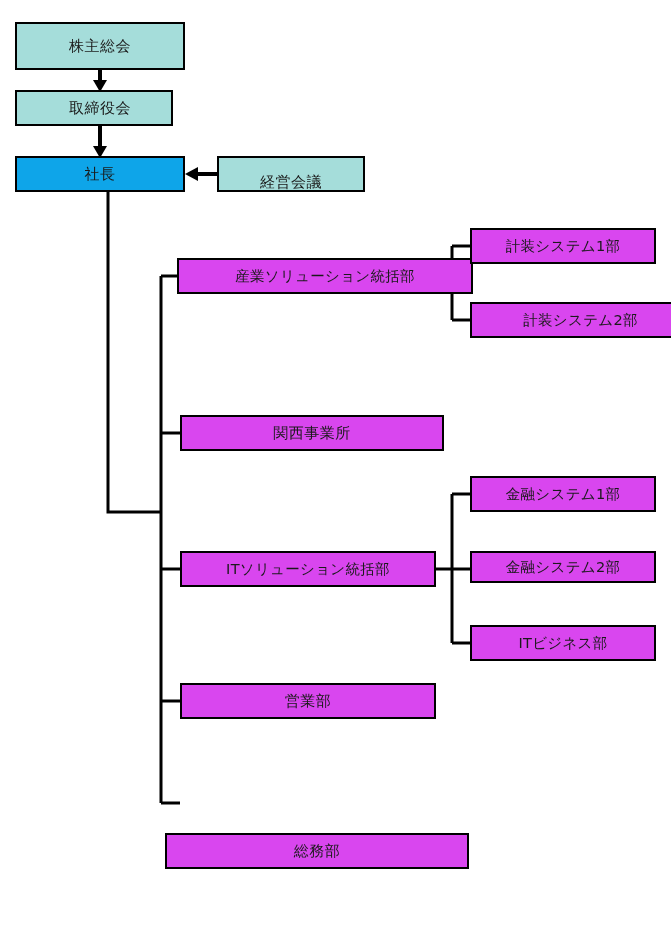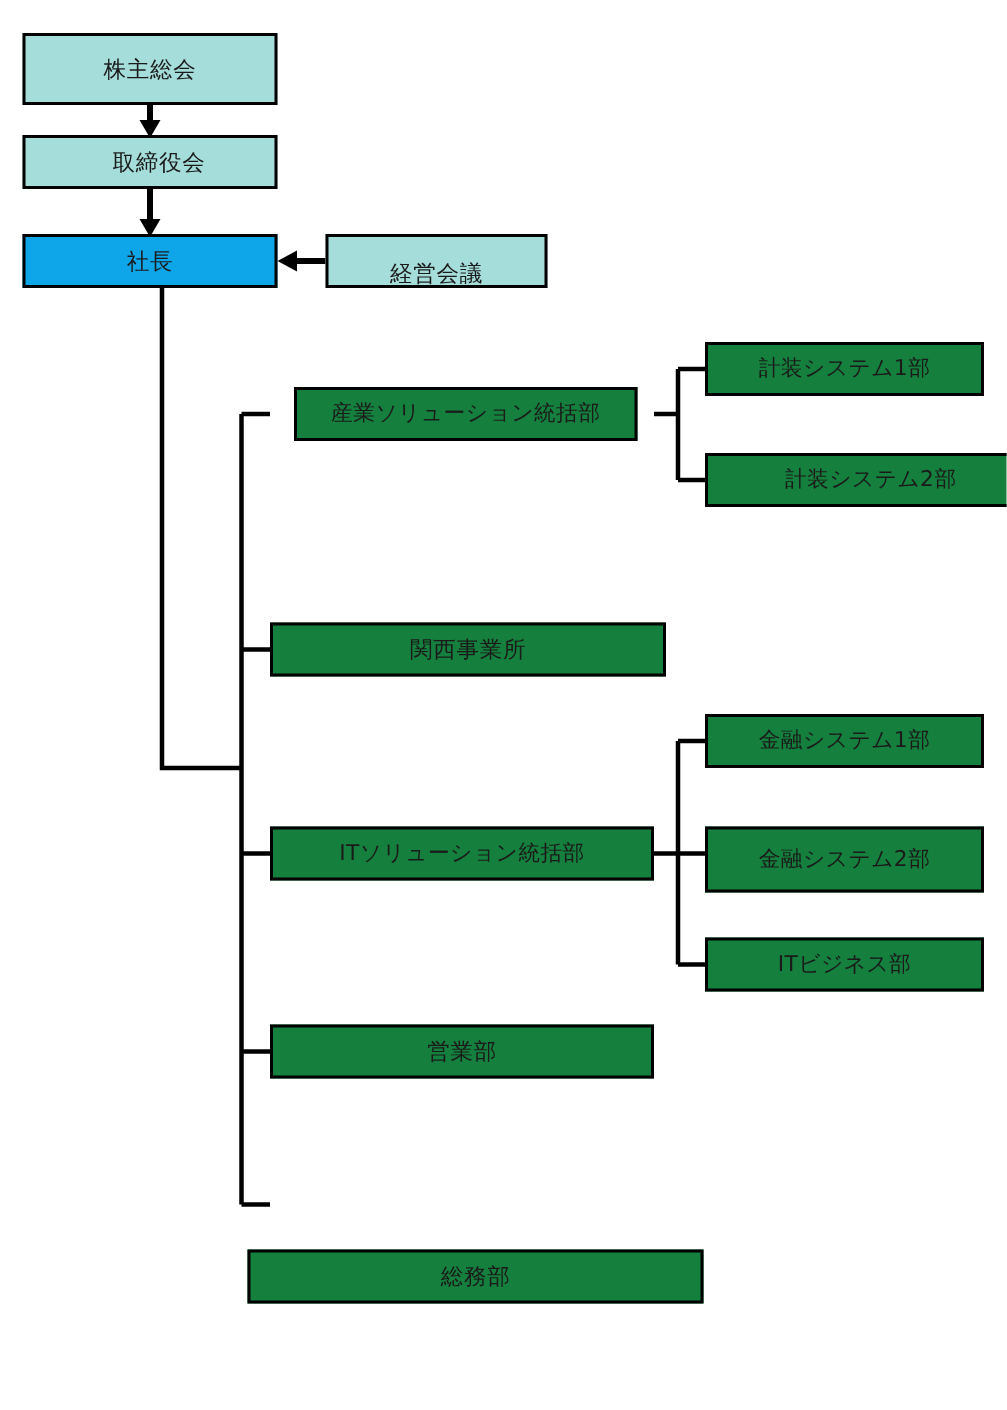--- a/index.html
+++ b/index.html
@@ -17,21 +17,21 @@
   #chart-root {
     position: absolute;
     left: 0; top: 0;
     width: 671px;
     height: 940px;
   }
   .node {
     position: absolute;
     box-sizing: border-box;
     border: 2px solid #000000;
-    background: #15803d;
+    background: #d946ef;
     display: flex;
     align-items: center;
     justify-content: center;
     text-align: center;
     color: #1a1a1a;
     font-size: 15px;
     letter-spacing: 0.5px;
     line-height: 1;
     white-space: nowrap;
     z-index: 3;
@@ -111,33 +111,33 @@
       <line x1="452" y1="494" x2="470" y2="494"></line>
       <line x1="452" y1="569" x2="470" y2="569"></line>
       <line x1="452" y1="643" x2="470" y2="643"></line>
     </g>
   </svg>
 
   <div class="node fill-teal" style="left:15px; top:22px; width:170px; height:48px;">
     <span>株主総会</span>
   </div>
 
-  <div class="node fill-teal" style="left:15px; top:90px; width:170px; height:36px;padding-left:12px;">
+  <div class="node fill-teal" style="left:15px; top:90px; width:158px; height:36px;padding-left:12px;">
     <span>取締役会</span>
   </div>
 
   <div class="node fill-pale" style="left:15px; top:156px; width:170px; height:36px;">
     <span>社長</span>
   </div>
 
   <div class="node fill-teal" style="left:217px; top:156px; width:148px; height:36px;align-items:flex-end;">
     <span>経営会議</span>
   </div>
 
-  <div class="node narrow-text" style="left:196px; top:258px; width:229px; height:36px;">
+  <div class="node narrow-text" style="left:177px; top:258px; width:296px; height:36px;">
     <span>産業ソリューション統括部</span>
   </div>
 
   <div class="node narrow-text" style="left:470px; top:228px; width:186px; height:36px;">
     <span>計装システム1部</span>
   </div>
 
   <div class="node narrow-text" style="left:470px; top:302px; width:221px; height:36px;">
     <span>計装システム2部</span>
   </div>
@@ -147,21 +147,21 @@
   </div>
 
   <div class="node narrow-text" style="left:180px; top:551px; width:256px; height:36px;">
     <span>ITソリューション統括部</span>
   </div>
 
   <div class="node narrow-text" style="left:470px; top:476px; width:186px; height:36px;">
     <span>金融システム1部</span>
   </div>
 
-  <div class="node narrow-text" style="left:470px; top:551px; width:186px; height:44px;">
+  <div class="node narrow-text" style="left:470px; top:551px; width:186px; height:32px;">
     <span>金融システム2部</span>
   </div>
 
   <div class="node" style="left:180px; top:683px; width:256px; height:36px;">
     <span>営業部</span>
   </div>
 
   <div class="node narrow-text" style="left:470px; top:625px; width:186px; height:36px;">
     <span>ITビジネス部</span>
   </div>

